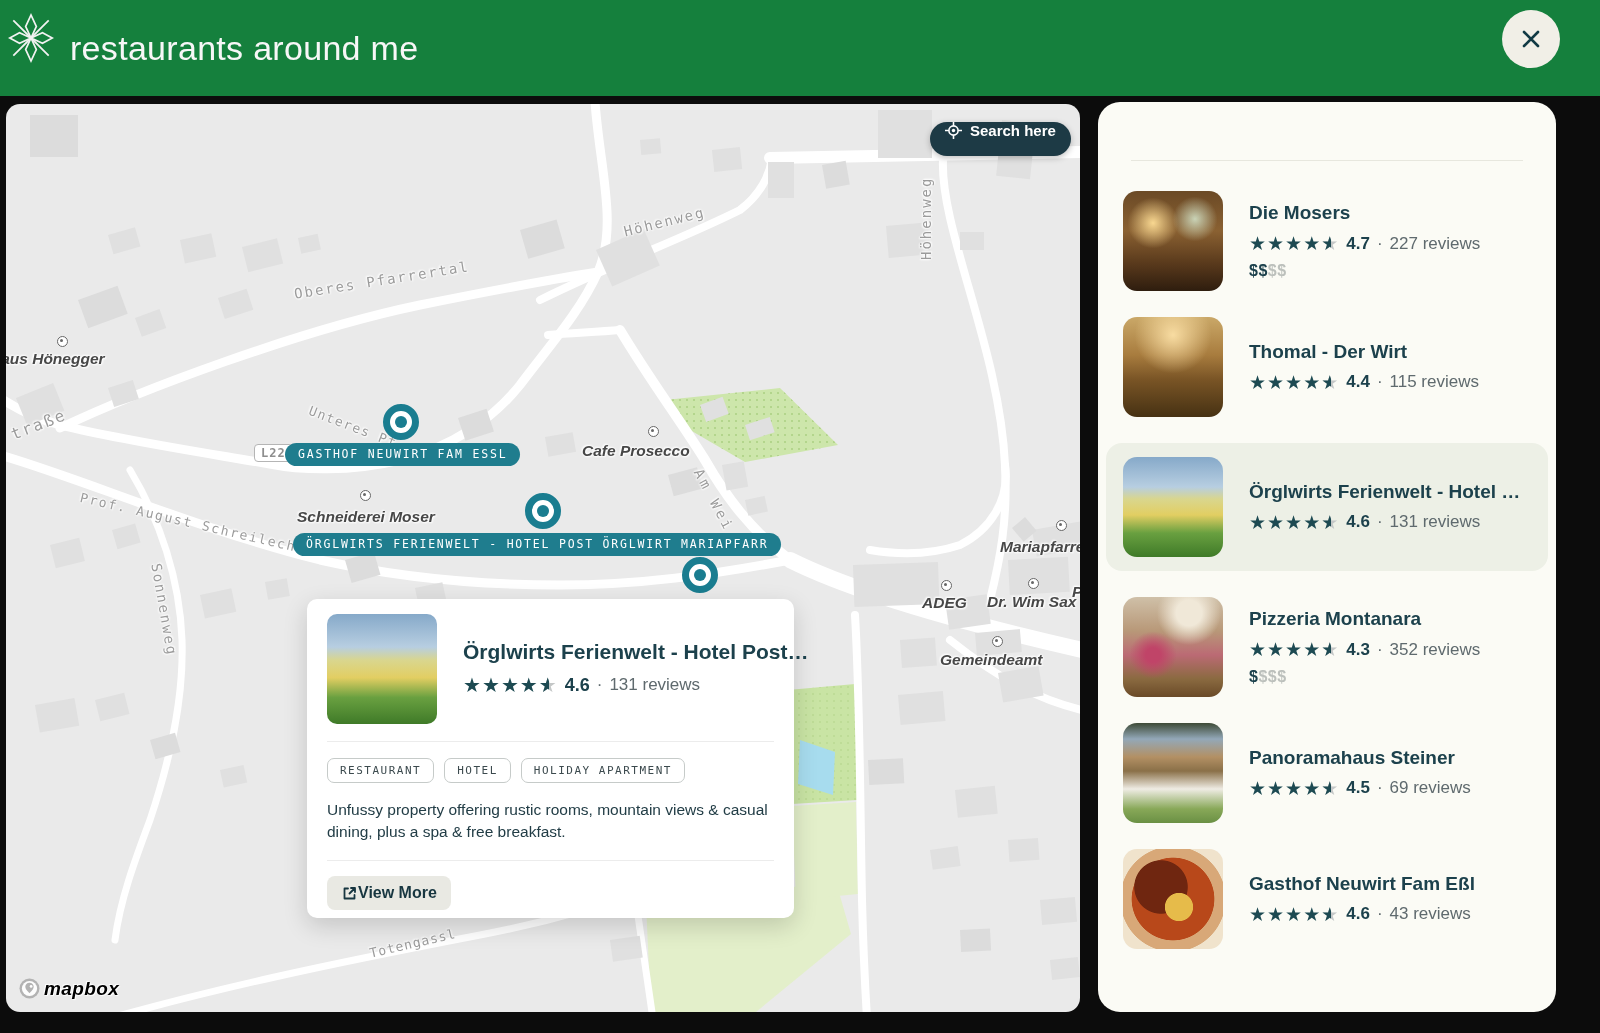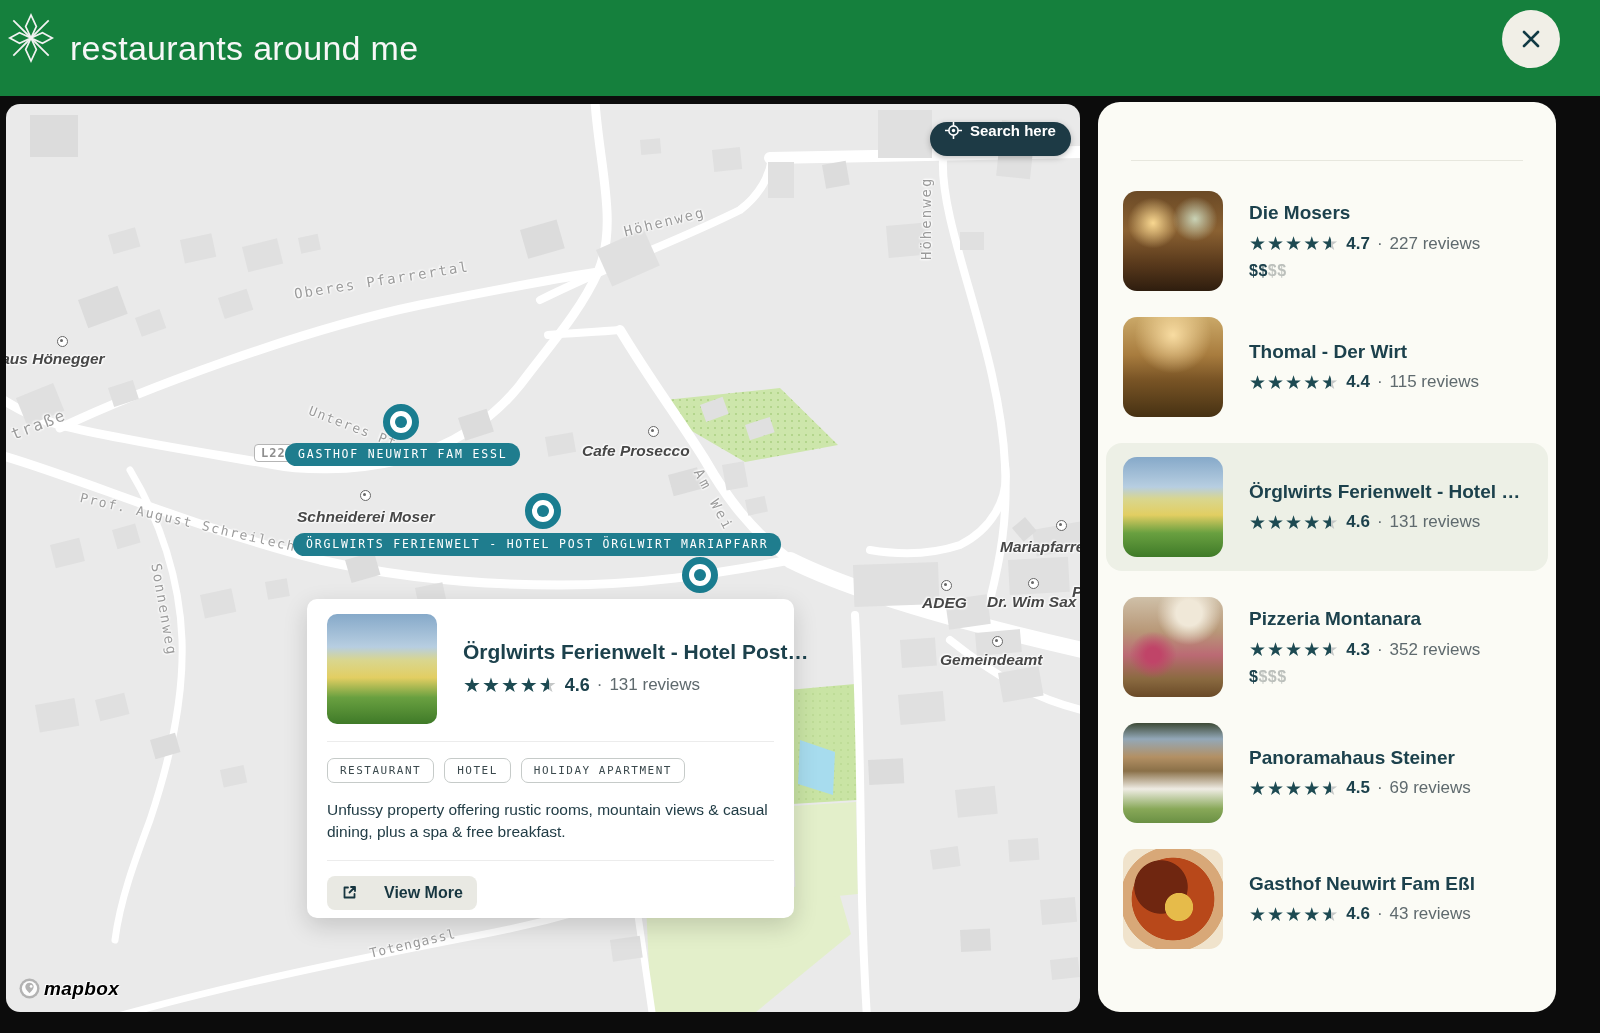--- a/index.html
+++ b/index.html
@@ -57,21 +57,21 @@
   .popup .stars{font-size:20px;}
   .rating{font-weight:bold;color:#1c414c;}
   .popup .rating{font-size:18px;}
   .sep,.reviews{color:#5f6a6e;}
   .popup .sep,.popup .reviews{font-size:17px;}
   .pdivider{height:1px;background:#ececec;margin:17px 0 0;}
   .tags{display:flex;gap:10px;margin-top:16px;}
   .tag{border:1.5px solid #c6cbc9;border-radius:7px;padding:5px 12px;font-family:"DejaVu Sans Mono",monospace;
     font-size:11px;letter-spacing:1.5px;color:#3c4a4e;white-space:nowrap;}
   .popup-desc{margin-top:16px;font-size:15.5px;line-height:1.42;color:#223d46;}
-  .view-more{margin-top:15px;display:inline-flex;align-items:flex-start;gap:26px;background:#e9e9e3;
+  .view-more{margin-top:15px;display:inline-flex;align-items:flex-end;gap:0;background:#e9e9e3;
     border-radius:8px;padding:8px 14px;font-size:16px;font-weight:bold;color:#173640;cursor:pointer;}
 
   
   .st{position:relative;display:inline-block;}
   .st.f{color:#1d4a52;}
   .st.h .hb{color:#c4c7c7;}
   .st.h .ho{position:absolute;left:0;top:0;width:56%;overflow:hidden;color:#1d4a52;}
 
   
   .sidebar{position:absolute;left:1098px;top:102px;width:458px;height:910px;box-sizing:border-box;

